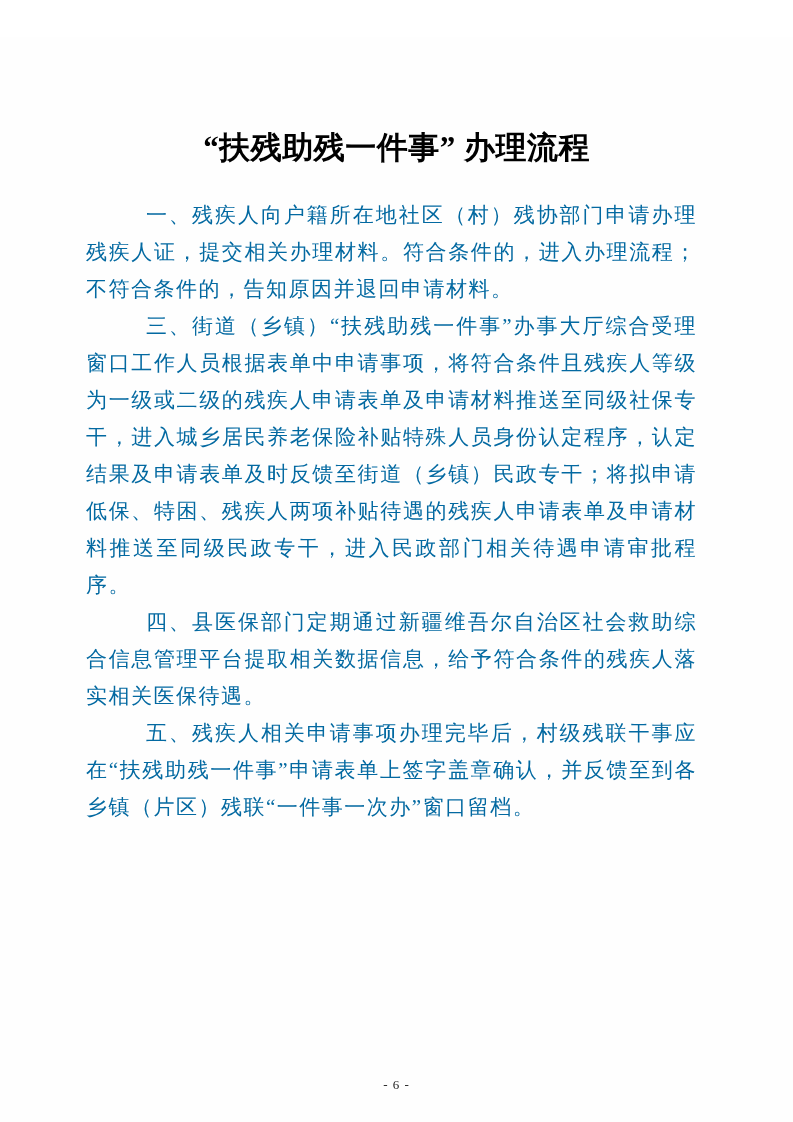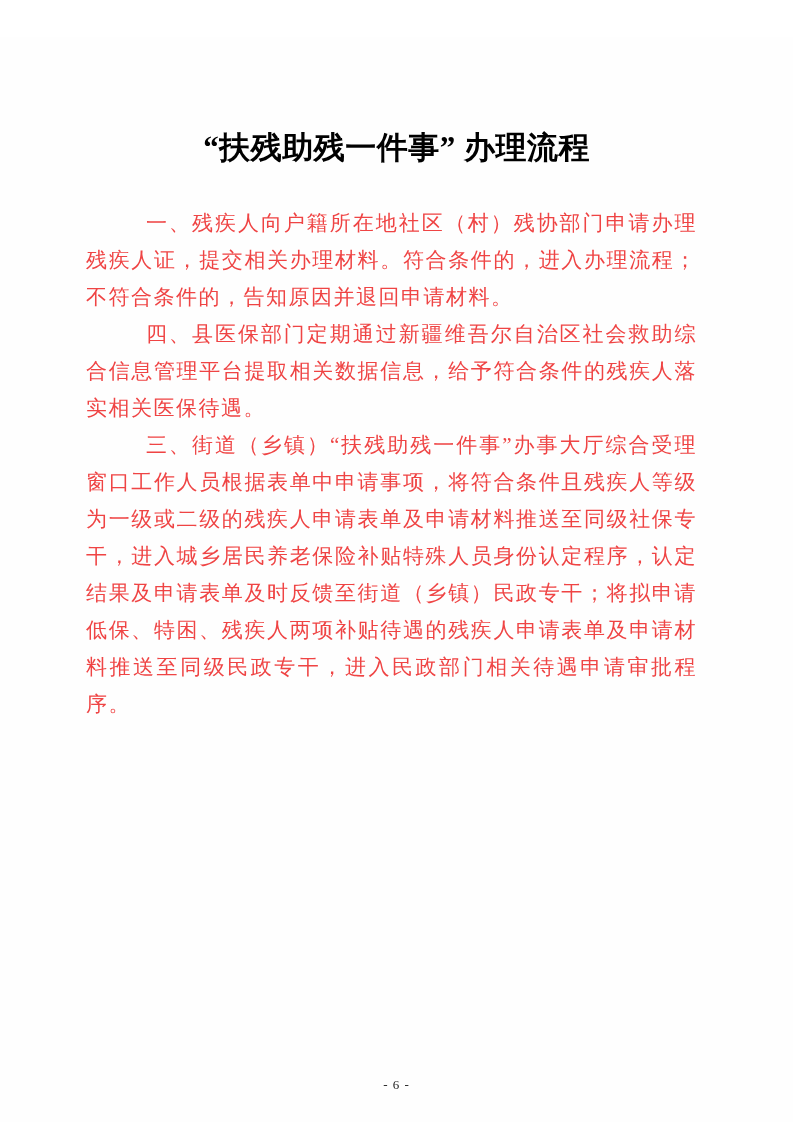--- a/index.html
+++ b/index.html
@@ -25,24 +25,24 @@
     text-align: center;
     font-size: 31px;
     line-height: 38px;
     font-weight: bold;
     color: #000000;
     letter-spacing: 0.5px;
     font-family: "Liberation Serif", "DejaVu Serif", serif;
   }
   .doc-body {
     position: absolute;
-    top: 168px;
+    top: 160px;
     left: 86px;
     width: 611px;
-    color: #ef4444;
+    color: #0369a1;
   }
   .doc-body p {
     margin: 0;
     padding: 0;
     font-size: 21px;
     line-height: 37px;
     letter-spacing: 1.5px;
     text-align: justify;
     text-justify: inter-character;
     text-indent: 60px;
@@ -63,19 +63,20 @@
 </style>
 </head>
 <body>
 
 <div class="page">
 
   <h1 class="doc-title">“扶残助残一件事” 办理流程</h1>
 
   <div class="doc-body">
     <p>一、残疾人向户籍所在地社区（村）残协部门申请办理残疾人证，提交相关办理材料。符合条件的，进入办理流程；不符合条件的，告知原因并退回申请材料。</p>
+    <p>三、街道（乡镇）“扶残助残一件事”办事大厅综合受理窗口工作人员根据表单中申请事项，将符合条件且残疾人等级为一级或二级的残疾人申请表单及申请材料推送至同级社保专干，进入城乡居民养老保险补贴特殊人员身份认定程序，认定结果及申请表单及时反馈至街道（乡镇）民政专干；将拟申请低保、特困、残疾人两项补贴待遇的残疾人申请表单及申请材料推送至同级民政专干，进入民政部门相关待遇申请审批程序。</p>
     <p>四、县医保部门定期通过新疆维吾尔自治区社会救助综合信息管理平台提取相关数据信息，给予符合条件的残疾人落实相关医保待遇。</p>
-    <p>三、街道（乡镇）“扶残助残一件事”办事大厅综合受理窗口工作人员根据表单中申请事项，将符合条件且残疾人等级为一级或二级的残疾人申请表单及申请材料推送至同级社保专干，进入城乡居民养老保险补贴特殊人员身份认定程序，认定结果及申请表单及时反馈至街道（乡镇）民政专干；将拟申请低保、特困、残疾人两项补贴待遇的残疾人申请表单及申请材料推送至同级民政专干，进入民政部门相关待遇申请审批程序。</p>
+    <p>五、残疾人相关申请事项办理完毕后，村级残联干事应在“扶残助残一件事”申请表单上签字盖章确认，并反馈至到各乡镇（片区）残联“一件事一次办”窗口留档。</p>
   </div>
 
   <div class="page-number">- 6 -</div>
 
 </div>
 
 </body></html>

